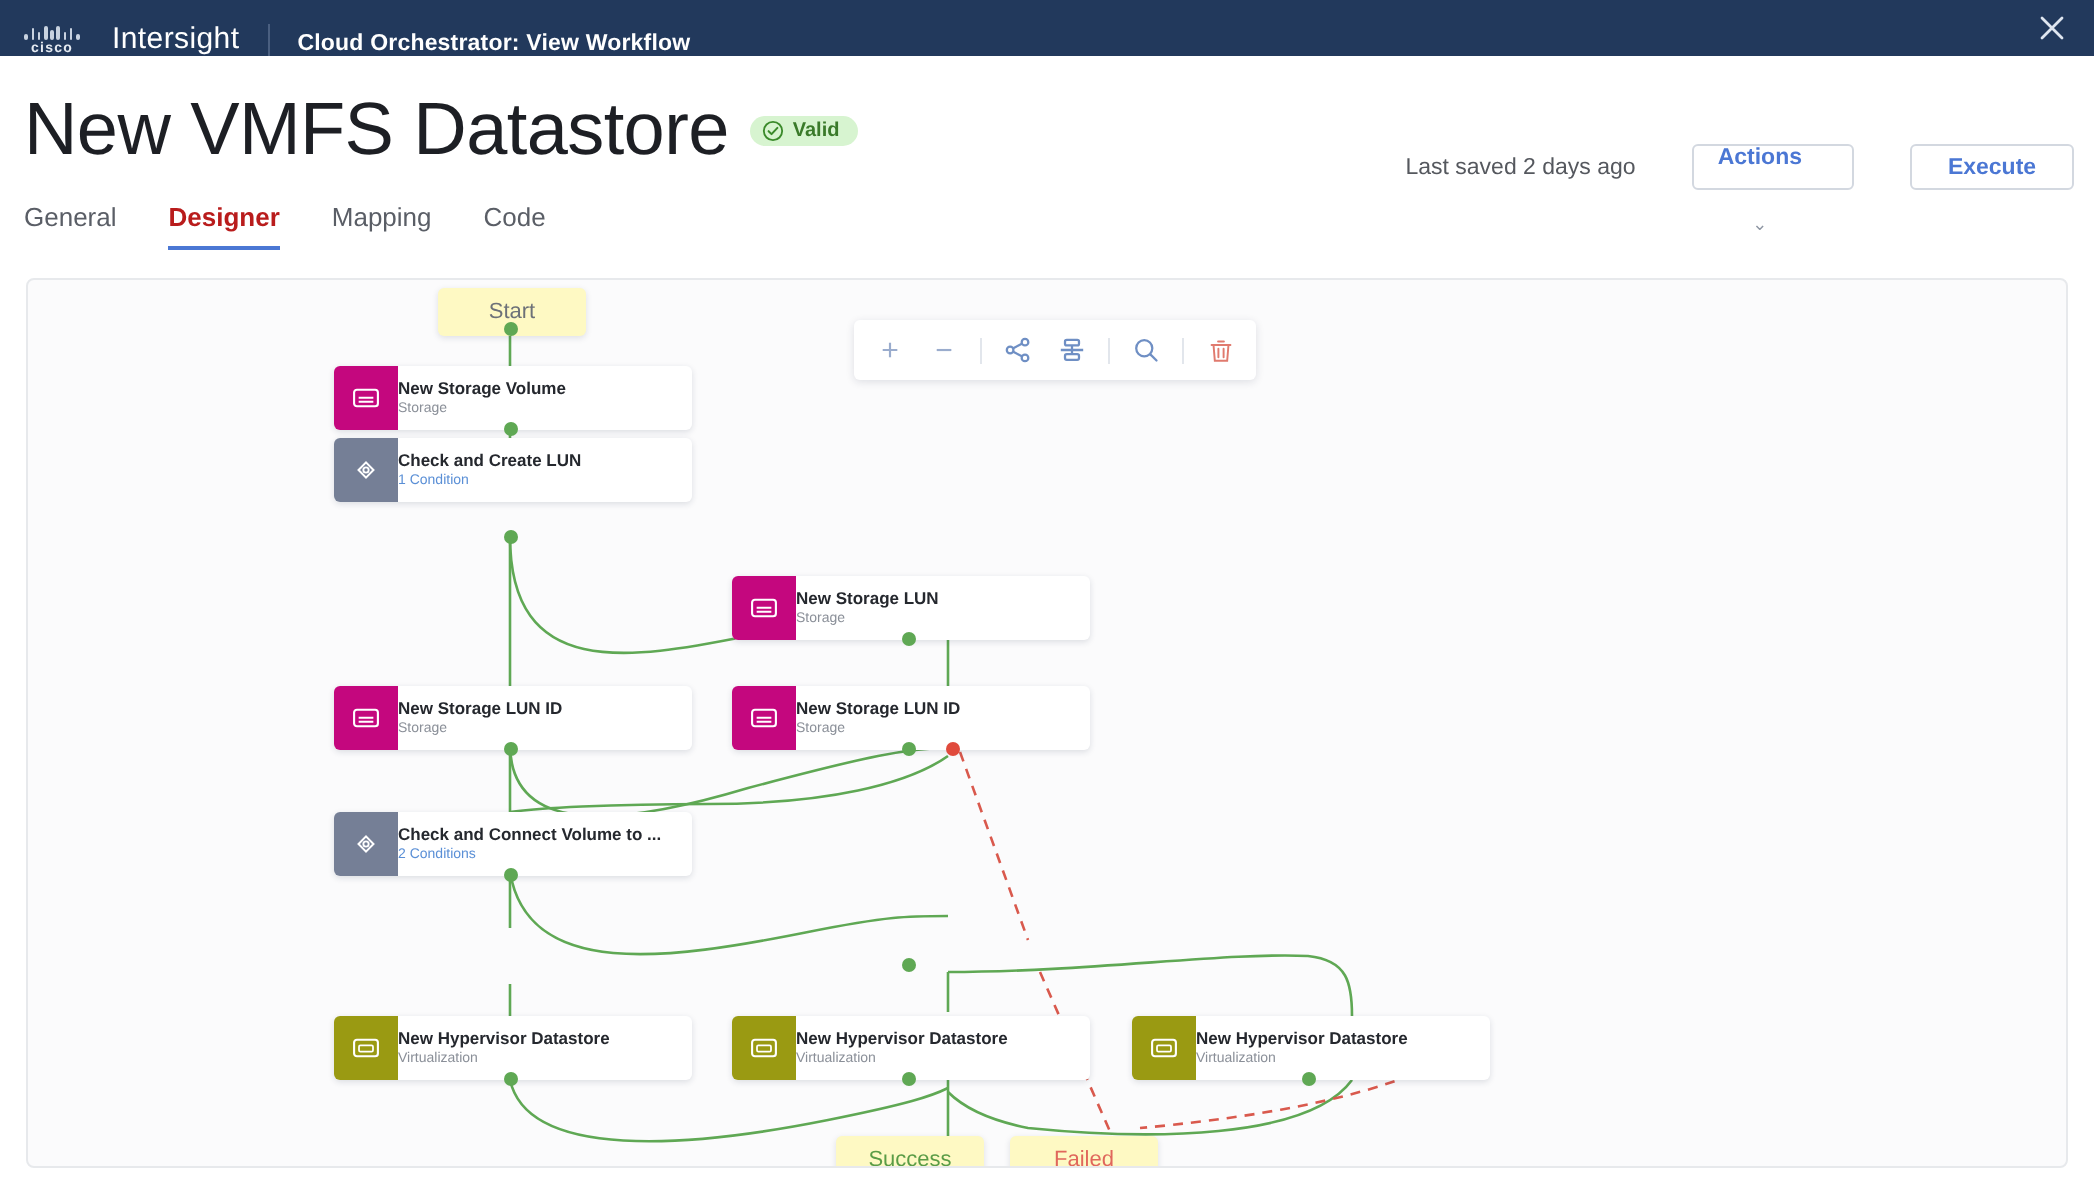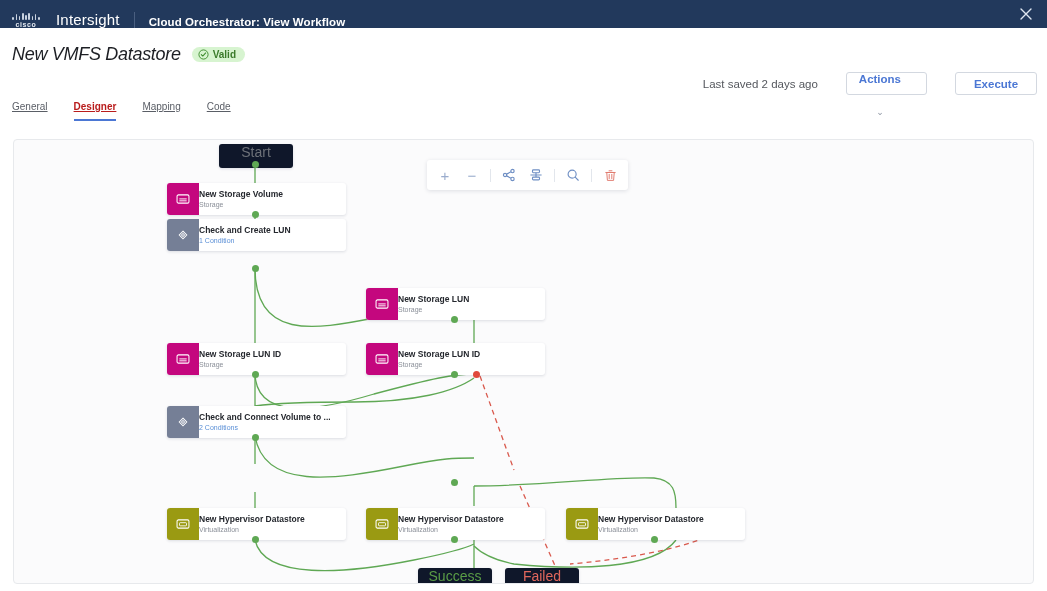--- a/index.html
+++ b/index.html
@@ -31,21 +31,21 @@
   .bar-title { color: #ffffff; font-size: 11.5px; font-weight: bold; letter-spacing: .1px; }
   .close-btn {
     position: absolute; right: 10px; top: 50%; transform: translateY(-50%);
     width: 22px; height: 22px; display: flex; align-items: center; justify-content: center;
     color: #dfe6f0; font-size: 16px; line-height: 1; cursor: pointer;
   }
 
   
   .page-head { padding: 16px 12px 0 12px; position: relative; height: 60px; }
   .title-row { display: flex; align-items: center; gap: 11px; }
-  .page-title { font-size: 18px; color: #1d1f24; letter-spacing: -.3px; font-weight: 400; font-style: italic; }
+  .page-title { font-size: 37px; color: #1d1f24; letter-spacing: -.3px; font-weight: 400; }
   .valid-badge {
     display: inline-flex; align-items: center; gap: 4px;
     background: #d7f4d0; border-radius: 10px; padding: 2px 9px 2px 6px;
     color: #3a7a2a; font-size: 10px; font-weight: bold;
   }
   .valid-badge svg { display: block; }
 
   .head-right {
     position: absolute; right: 10px; top: 44px;
     display: flex; align-items: center; gap: 28px;
@@ -55,21 +55,21 @@
     border: 1px solid #d3d8e0; background: #fff; border-radius: 3px;
     color: #4b77d4; font-size: 11.5px; font-weight: bold;
     height: 23px; display: inline-flex; align-items: center; cursor: pointer;
   }
   .btn-actions { padding: 0 25px 0 12px; gap: 22px; flex-direction: column; }
   .btn-actions .caret { color: #8e96a3; font-size: 9px; font-weight: normal; }
   .btn-execute { width: 82px; justify-content: center; }
 
   
   .tabs { display: flex; gap: 26px; padding: 0 0 0 12px; margin-top: 13px; }
-  .tab { font-size: 10px; color: #5a5e66; padding-bottom: 7px; cursor: pointer; text-decoration: underline; }
+  .tab { font-size: 13px; color: #5a5e66; padding-bottom: 7px; cursor: pointer; }
   .tab.active { color: #b91c1c; border-bottom: 2px solid #4b77d4; font-weight: bold; }
 
   
   .canvas {
     position: absolute; left: 13px; top: 139px;
     width: 1021px; height: 445px;
     background: #fbfbfc; border: 1px solid #e7e9ec; border-radius: 4px;
     overflow: hidden;
   }
   .canvas-inner { position: absolute; inset: 0; }
@@ -101,24 +101,24 @@
   .node .tile.storage { background: #c4077e; }
   .node .tile.virtualization { background: #9a9a12; }
   .node .tile.condition { background: #757f96; }
   .node .txt { display: flex; flex-direction: column; justify-content: center; padding-left: 0; overflow: hidden; }
   .node .n-title { font-size: 8.5px; font-weight: bold; color: #25282e; white-space: nowrap; line-height: 1.25; }
   .node .n-sub { font-size: 7px; color: #8a8f98; line-height: 1.3; margin-top: 1px; }
   .node .n-sub.cond { color: #5a8fd6; }
 
   
   .term {
-    position: absolute; height: 24px; background: #0f172a; border-radius: 3px;
+    position: absolute; height: 24px; background: #fef9c3; border-radius: 3px;
     box-shadow: 0 1px 3px rgba(30,40,70,.13);
-    display: flex; align-items: flex-start; justify-content: center;
-    font-size: 14px; z-index: 4;
+    display: flex; align-items: center; justify-content: center;
+    font-size: 11px; z-index: 4;
   }
   .term.start { color: #6d7178; }
   .term.success { color: #5a9c46; }
   .term.failed { color: #e0675c; }
 
   
   .dot { position: absolute; width: 7px; height: 7px; border-radius: 50%; z-index: 5; }
   .dot.green { background: #5fa854; }
   .dot.red { background: #e04a3c; }
 </style>

